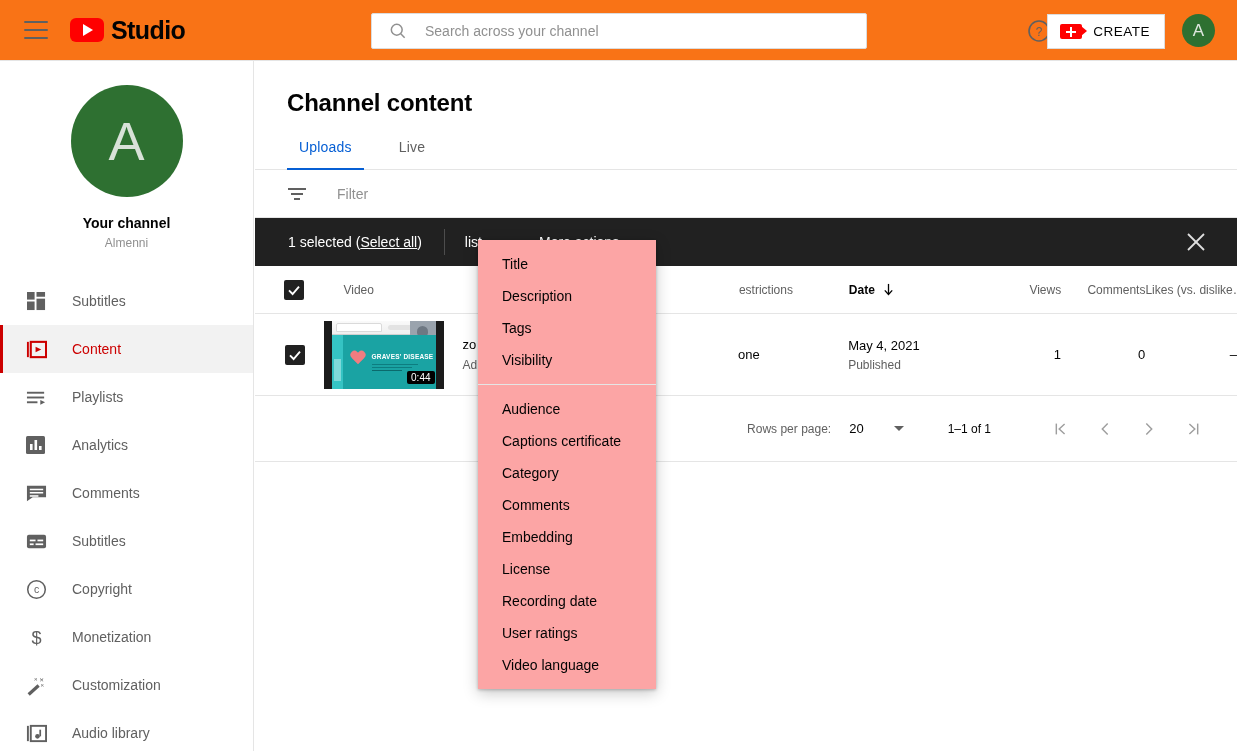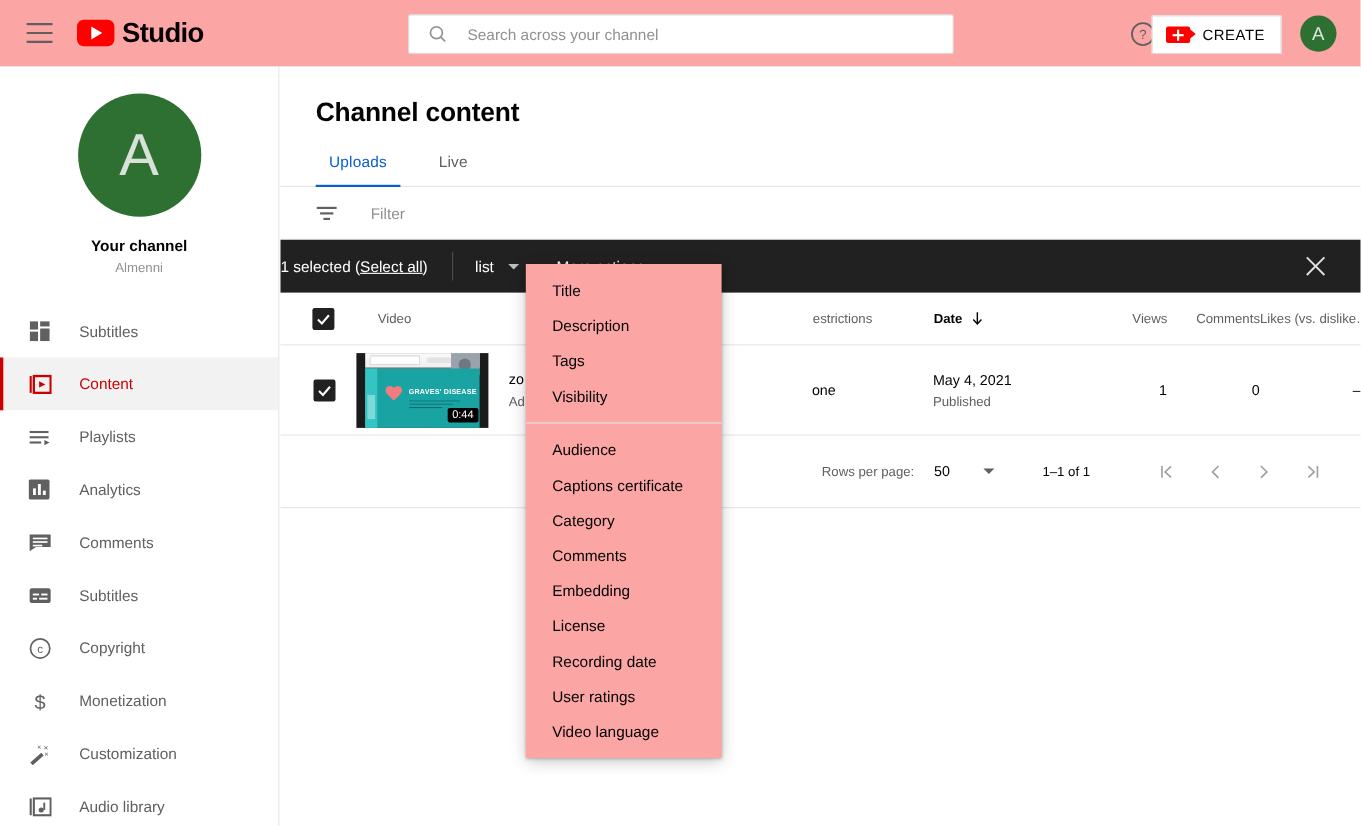--- a/index.html
+++ b/index.html
@@ -10,21 +10,21 @@
     background: #ffffff;
     font-family: "Liberation Sans", sans-serif;
     color: #030303;
   }
   .page { position: relative; width: 1237px; height: 751px; }
 
   
   .topbar {
     position: absolute; top: 0; left: 0;
     width: 1237px; height: 61px;
-    background: #fca5a5;
+    background: #f97316;
     border-bottom: 1px solid #e5e5e5;
     display: flex; align-items: center;
   }
   .hamburger {
     width: 24px; height: 18px;
     margin-left: 24px; margin-right: 22px;
     display: flex; flex-direction: column; justify-content: space-between;
     cursor: pointer;
   }
   .hamburger span { display: block; height: 2px; background: #606060; border-radius: 1px; }
@@ -153,21 +153,21 @@
   .filterbar {
     height: 48px; display: flex; align-items: center;
     padding-left: 32px; border-bottom: 1px solid #e5e5e5;
   }
   .filter-icon { width: 22px; height: 22px; margin-right: 28px; display: flex; align-items: center; }
   .filter-text { font-size: 14px; color: #909090; }
 
   
   .selbar {
     position: relative; height: 48px; background: #212121; color: #fff;
-    display: flex; align-items: center; 
+    display: flex; align-items: center; padding-left: 33px;
   }
   .sel-count { font-size: 14px; white-space: nowrap; }
   .sel-count a { color: #fff; text-decoration: underline; cursor: pointer; }
   .sel-divider { width: 1px; height: 26px; background: #4d4d4d; margin: 0 20px 0 22px; }
   .sel-action {
     display: flex; align-items: center; gap: 13px;
     font-size: 14px; color: #fff; cursor: pointer; margin-right: 34px;
   }
   .caret-down {
     width: 0; height: 0;
@@ -579,21 +579,21 @@
         <div class="date-main">May 4, 2021</div>
         <div class="date-sub">Published</div>
       </div>
       <div class="col-views">1</div>
       <div class="col-comments">0</div>
       <div class="col-likes">–</div>
     </div>
 
     <div class="pager">
       <span class="rpp-label">Rows per page:</span>
-      <span class="rpp-value">50</span>
+      <span class="rpp-value">20</span>
       <span class="rpp-caret"></span>
       <span class="range">1–1 of 1</span>
       <span class="pg-btn">
         <svg width="18" height="18" viewBox="0 0 20 20">
           <rect x="4" y="4" width="1.6" height="12" fill="#9e9e9e"></rect>
           <polyline points="14,4.5 8,10 14,15.5" fill="none" stroke="#9e9e9e" stroke-width="1.6"></polyline>
         </svg>
       </span>
       <span class="pg-btn">
         <svg width="18" height="18" viewBox="0 0 20 20">

